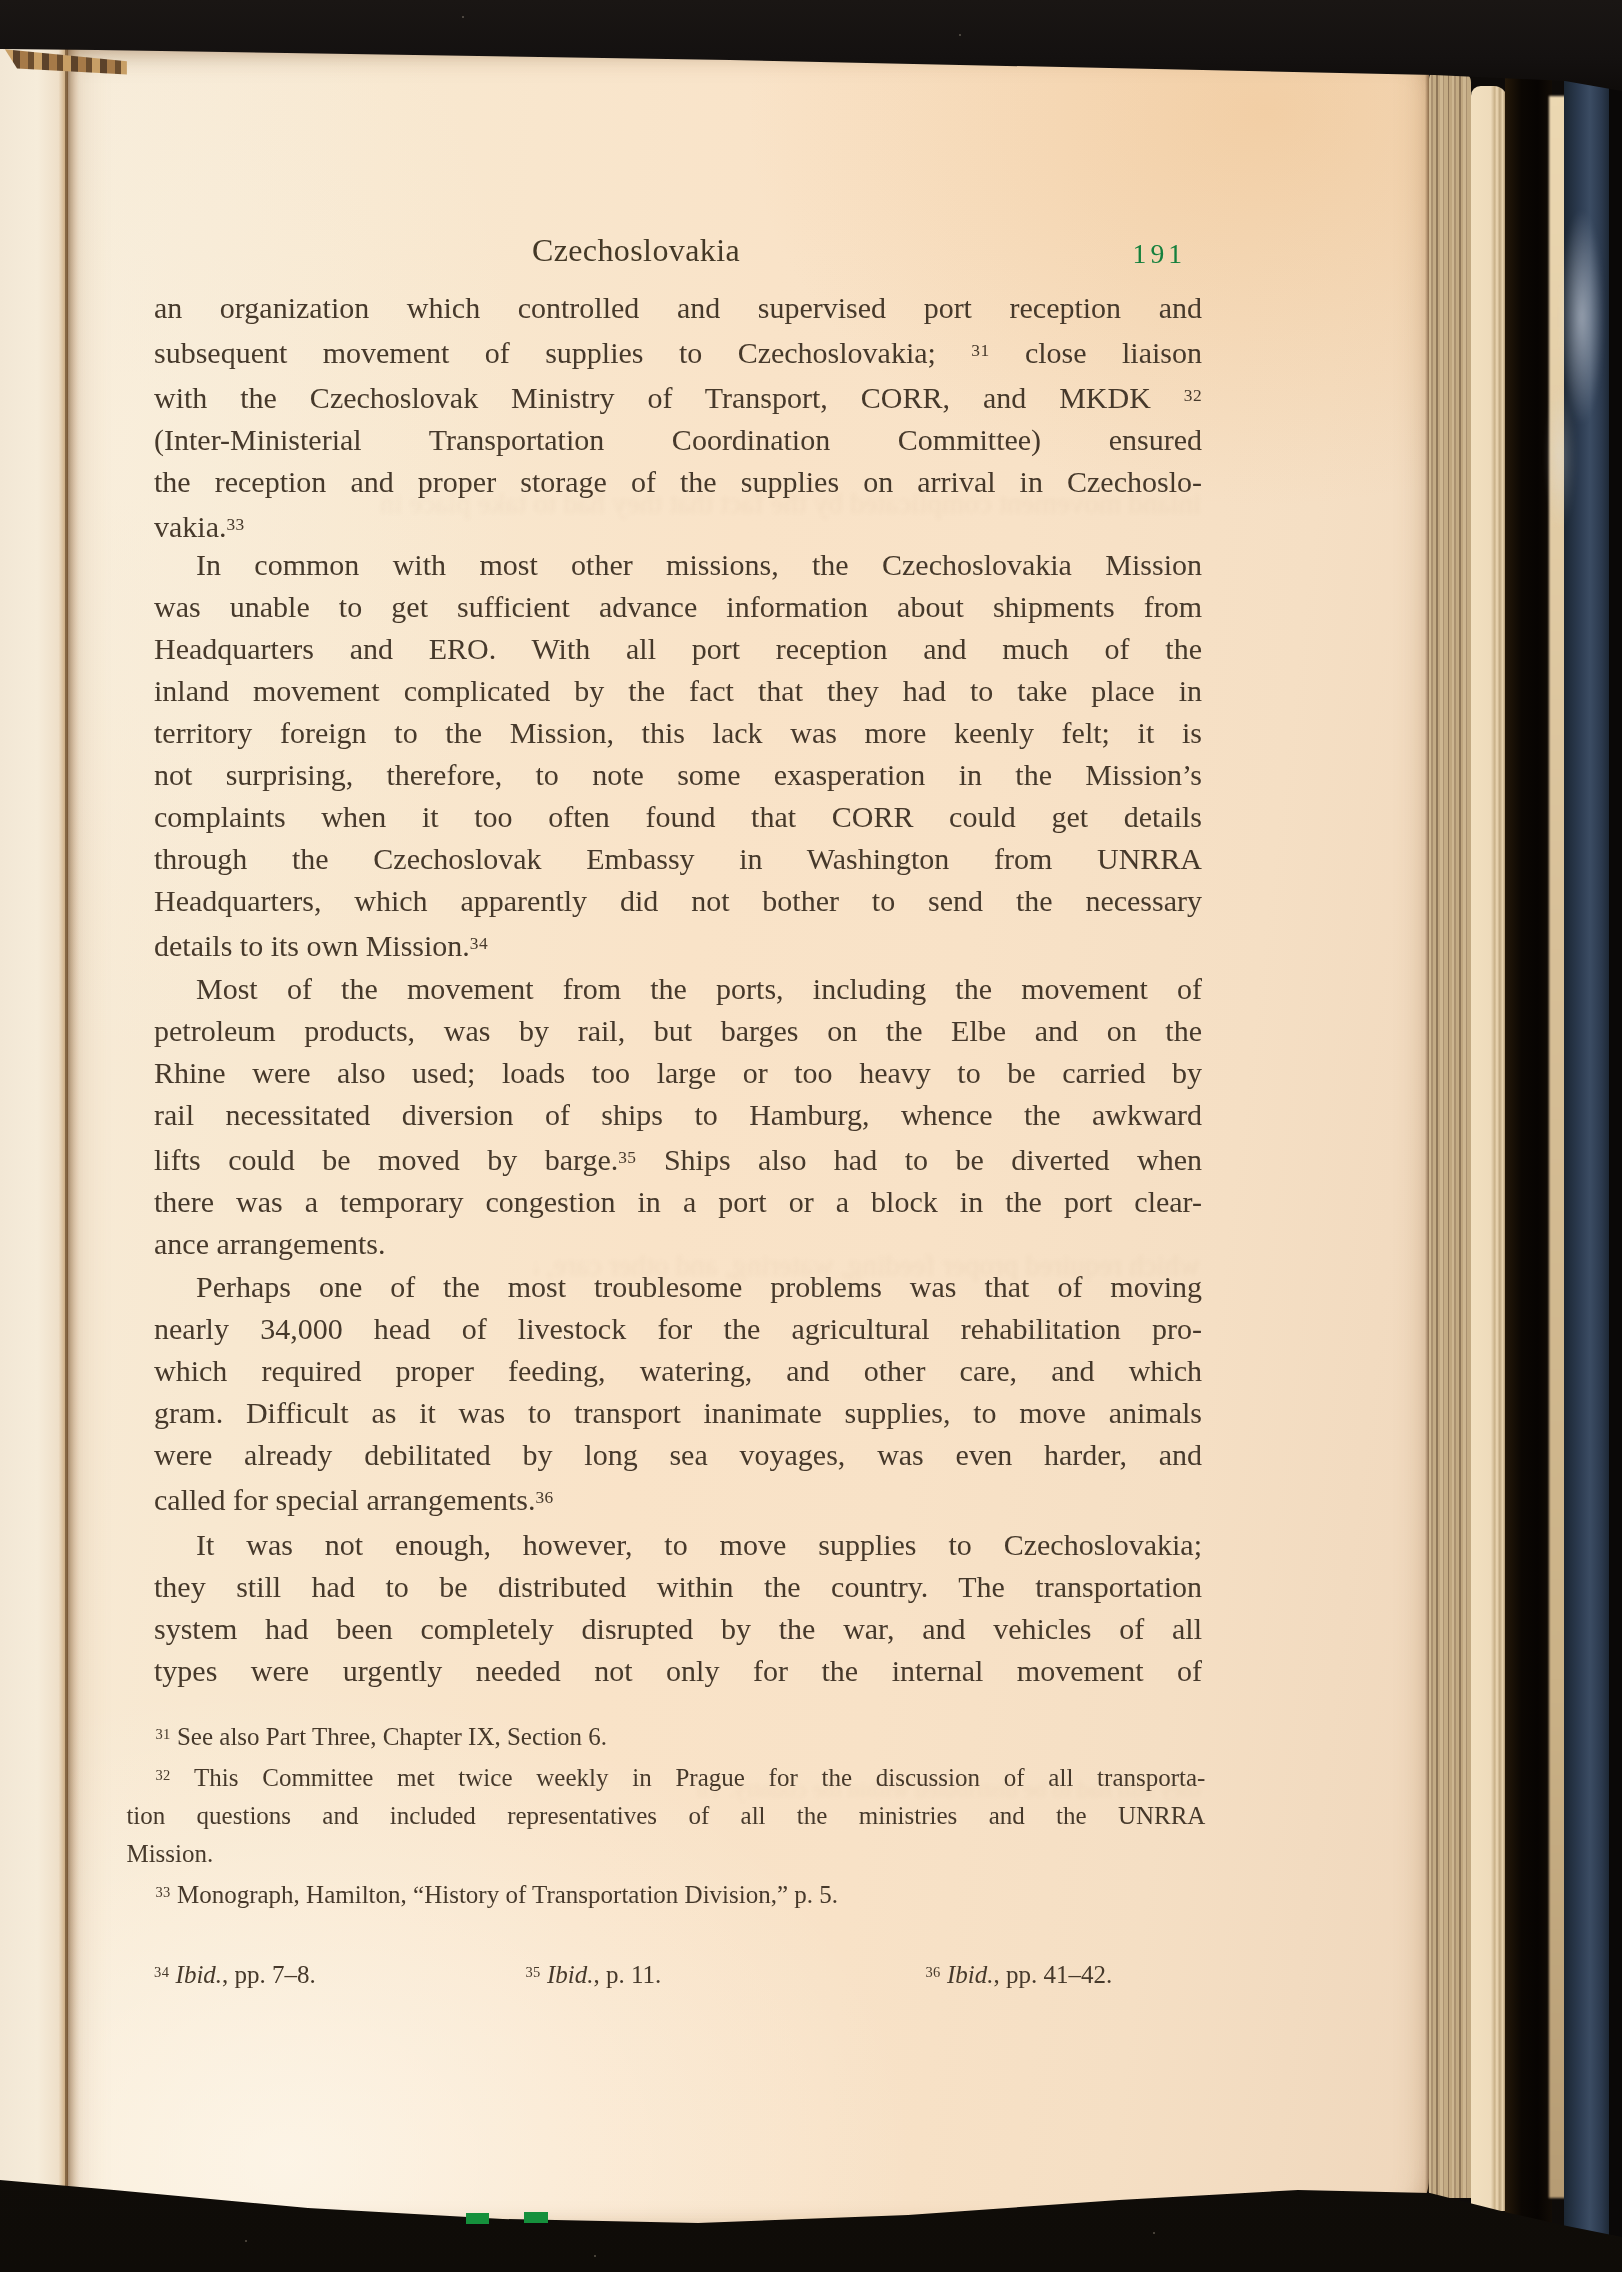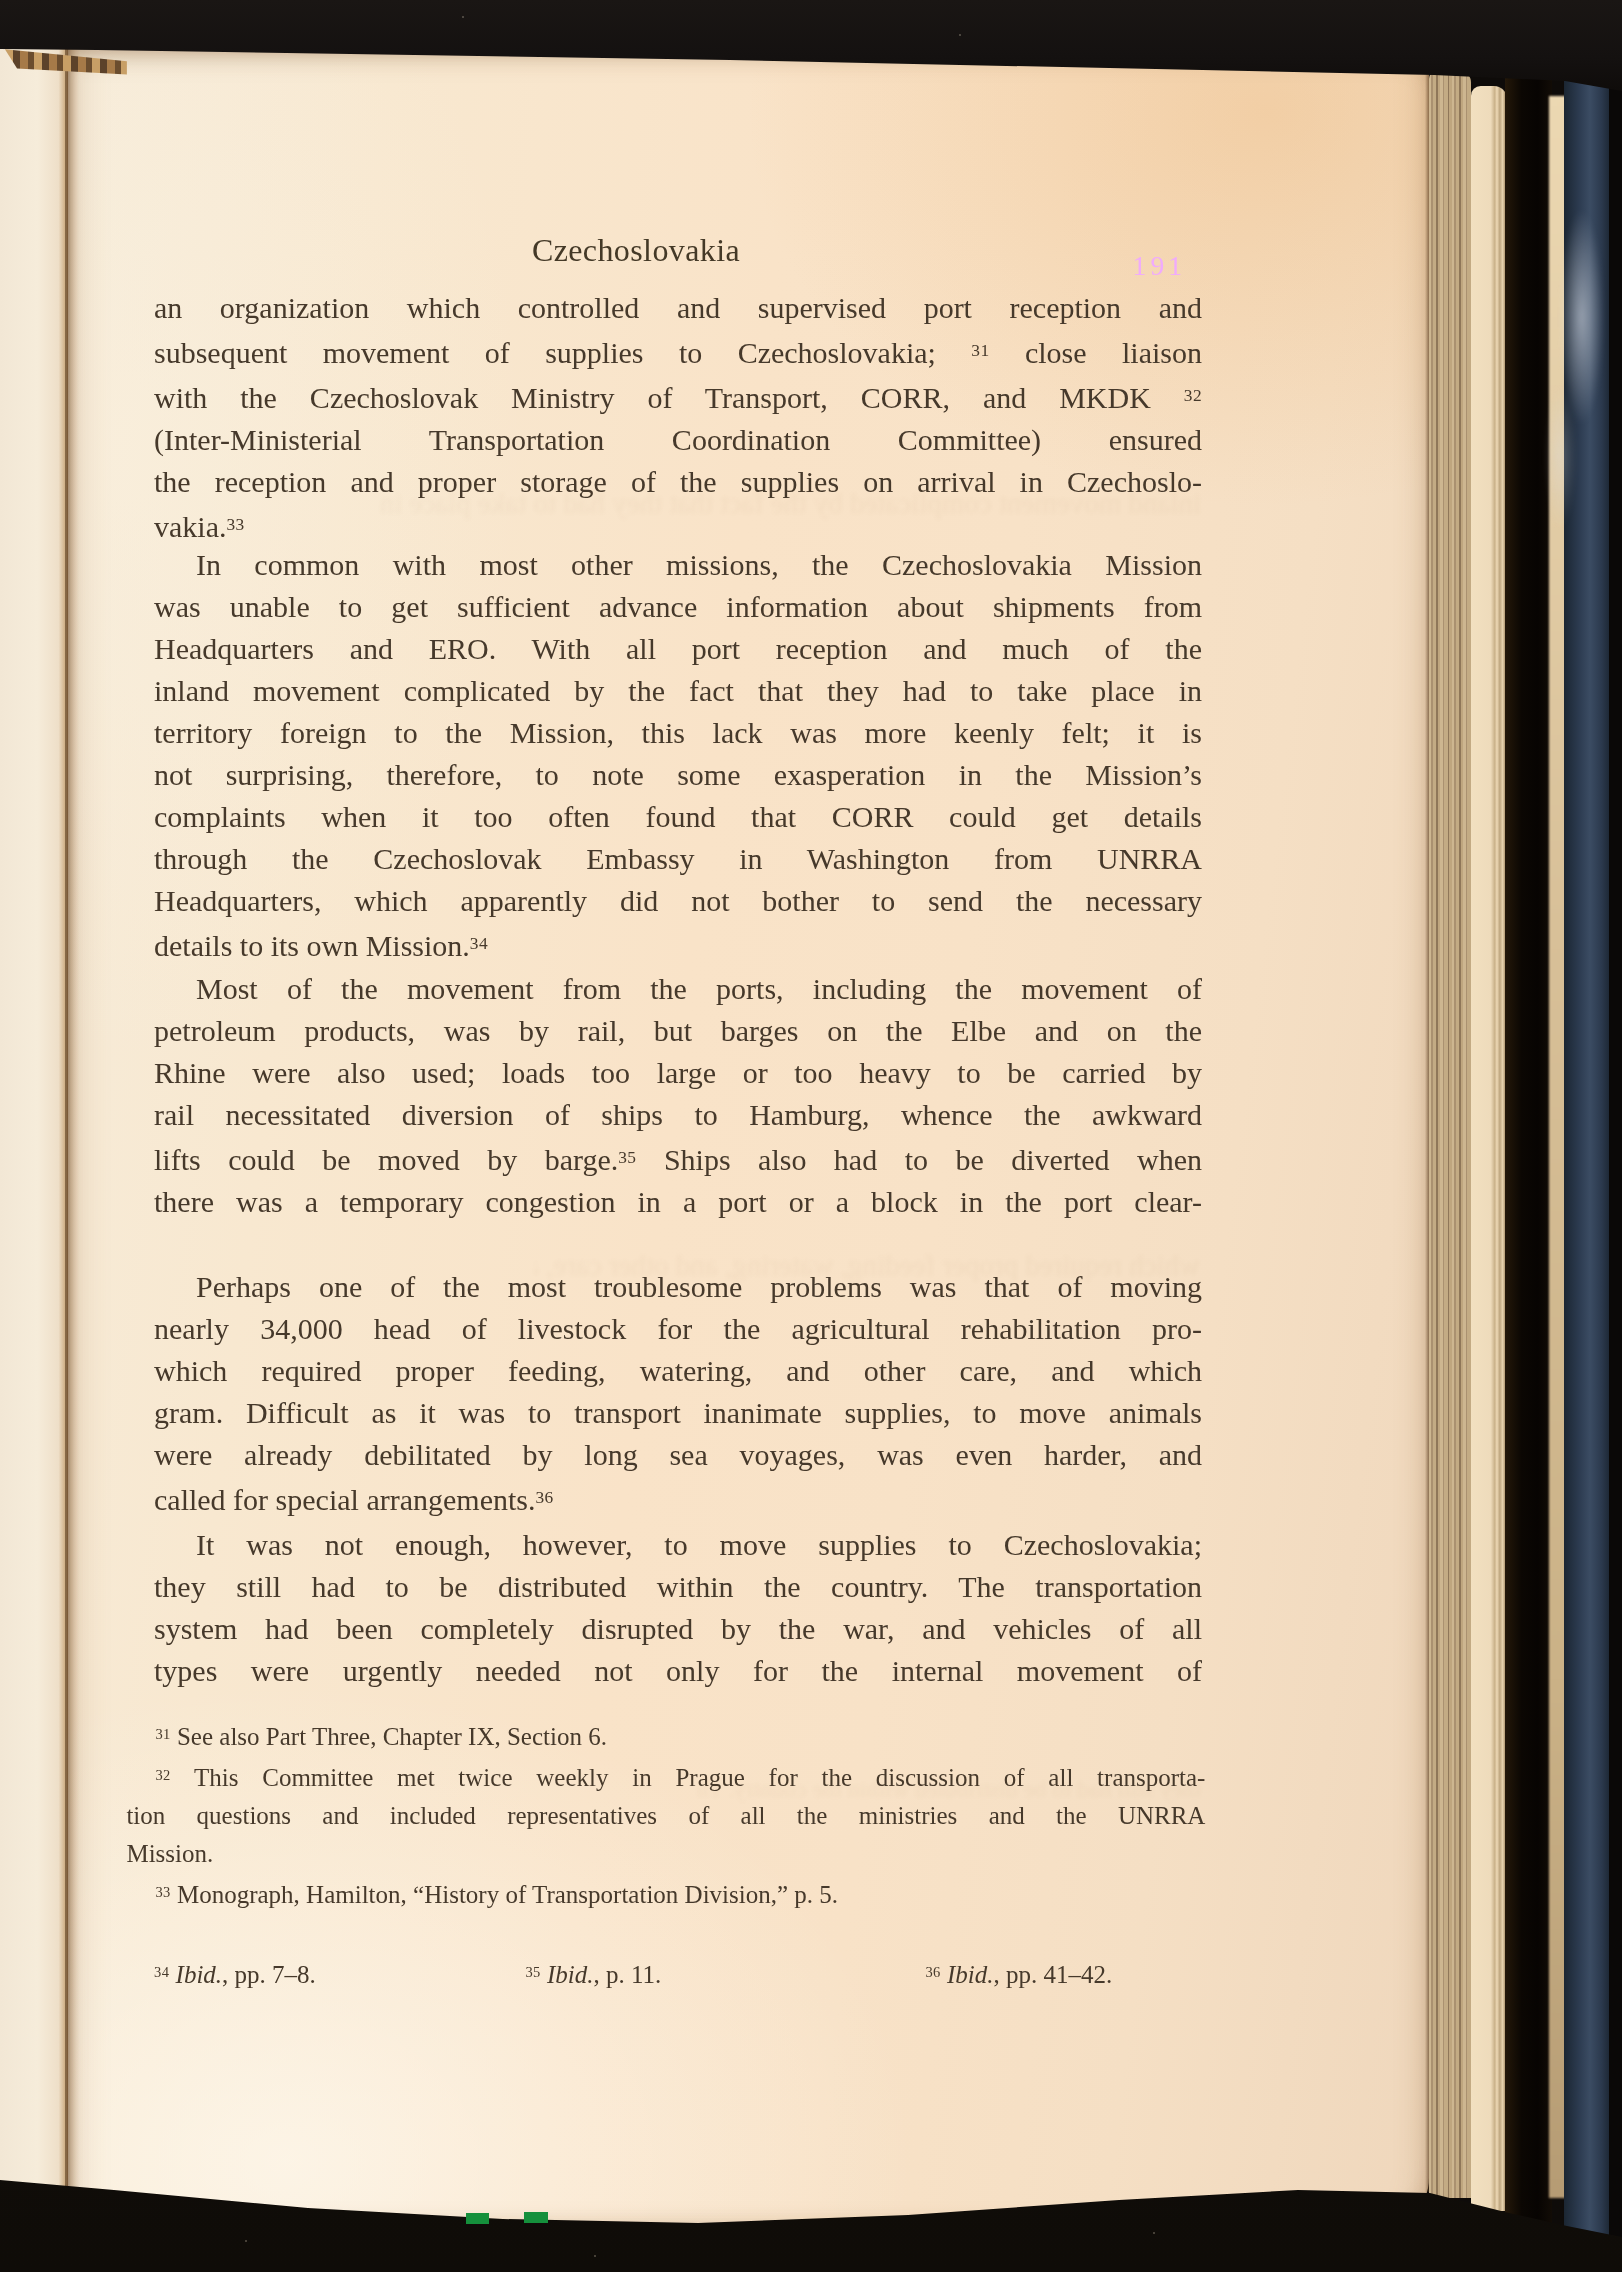--- a/index.html
+++ b/index.html
@@ -55,21 +55,21 @@
                radial-gradient(ellipse 21px 97px at 35% 75%,rgba(220,228,240,.30),rgba(220,228,240,0) 75%);
     filter:blur(2.4px);}
 
   .green-mark{position:absolute;height:10.5px;z-index:8;background:#15903c;filter:blur(0.3px);}
   .speck{position:absolute;width:2.4px;height:2.4px;border-radius:50%;background:rgba(225,214,192,.35);z-index:9;}
 
   
   .text-col{position:absolute;left:154px;top:0;width:1048px;height:2028px;z-index:4;color:#46392b;}
   .running-head{position:absolute;top:232px;left:50%;transform:translateX(-50%);margin-left:-42px;
     font-size:32px;letter-spacing:0.4px;color:#443927;}
-  .folio{position:absolute;top:238px;right:16px;font-size:27.6px;letter-spacing:4px;color:#f0abfc;margin-top:12px;}
+  .folio{position:absolute;top:238px;right:16px;font-size:27.6px;letter-spacing:4px;color:#15803d;}
 
   .para{position:absolute;left:0;width:1048px;font-size:30px;line-height:42px;}
   .bline{text-align:justify;text-align-last:justify;}
   .bline.last{text-align:left;text-align-last:left;}
   .bline.ind{text-indent:42px;}
   sup{font-size:.58em;vertical-align:.40em;letter-spacing:0.4px;}
 
   .footnotes{position:absolute;left:-27.6px;top:1715px;width:1079px;font-size:25px;line-height:38px;}
   .fline.find{text-indent:29px;}
   .fline.fjust{text-align:justify;text-align-last:justify;}
@@ -122,20 +122,21 @@
           <div class="bline">Headquarters, which apparently did not bother to send the necessary</div>
           <div class="bline last">details to its own Mission.<sup>34</sup></div>
         </div>
         <div class="para" style="top: 968px;">
           <div class="bline ind">Most of the movement from the ports, including the movement of</div>
           <div class="bline">petroleum products, was by rail, but barges on the Elbe and on the</div>
           <div class="bline">Rhine were also used; loads too large or too heavy to be carried by</div>
           <div class="bline">rail necessitated diversion of ships to Hamburg, whence the awkward</div>
           <div class="bline">lifts could be moved by barge.<sup>35</sup> Ships also had to be diverted when</div>
           <div class="bline">there was a temporary congestion in a port or a block in the port clear-</div>
+          <div class="bline last">ance arrangements.</div>
         </div>
         <div class="para" style="top: 1266px;">
           <div class="bline ind">Perhaps one of the most troublesome problems was that of moving</div>
           <div class="bline">nearly 34,000 head of livestock for the agricultural rehabilitation pro-</div>
           <div class="bline">which required proper feeding, watering, and other care, and which</div>
           <div class="bline">gram. Difficult as it was to transport inanimate supplies, to move animals</div>
           <div class="bline">were already debilitated by long sea voyages, was even harder, and</div>
           <div class="bline last">called for special arrangements.<sup>36</sup></div>
         </div>
         <div class="para" style="top: 1524px;">

